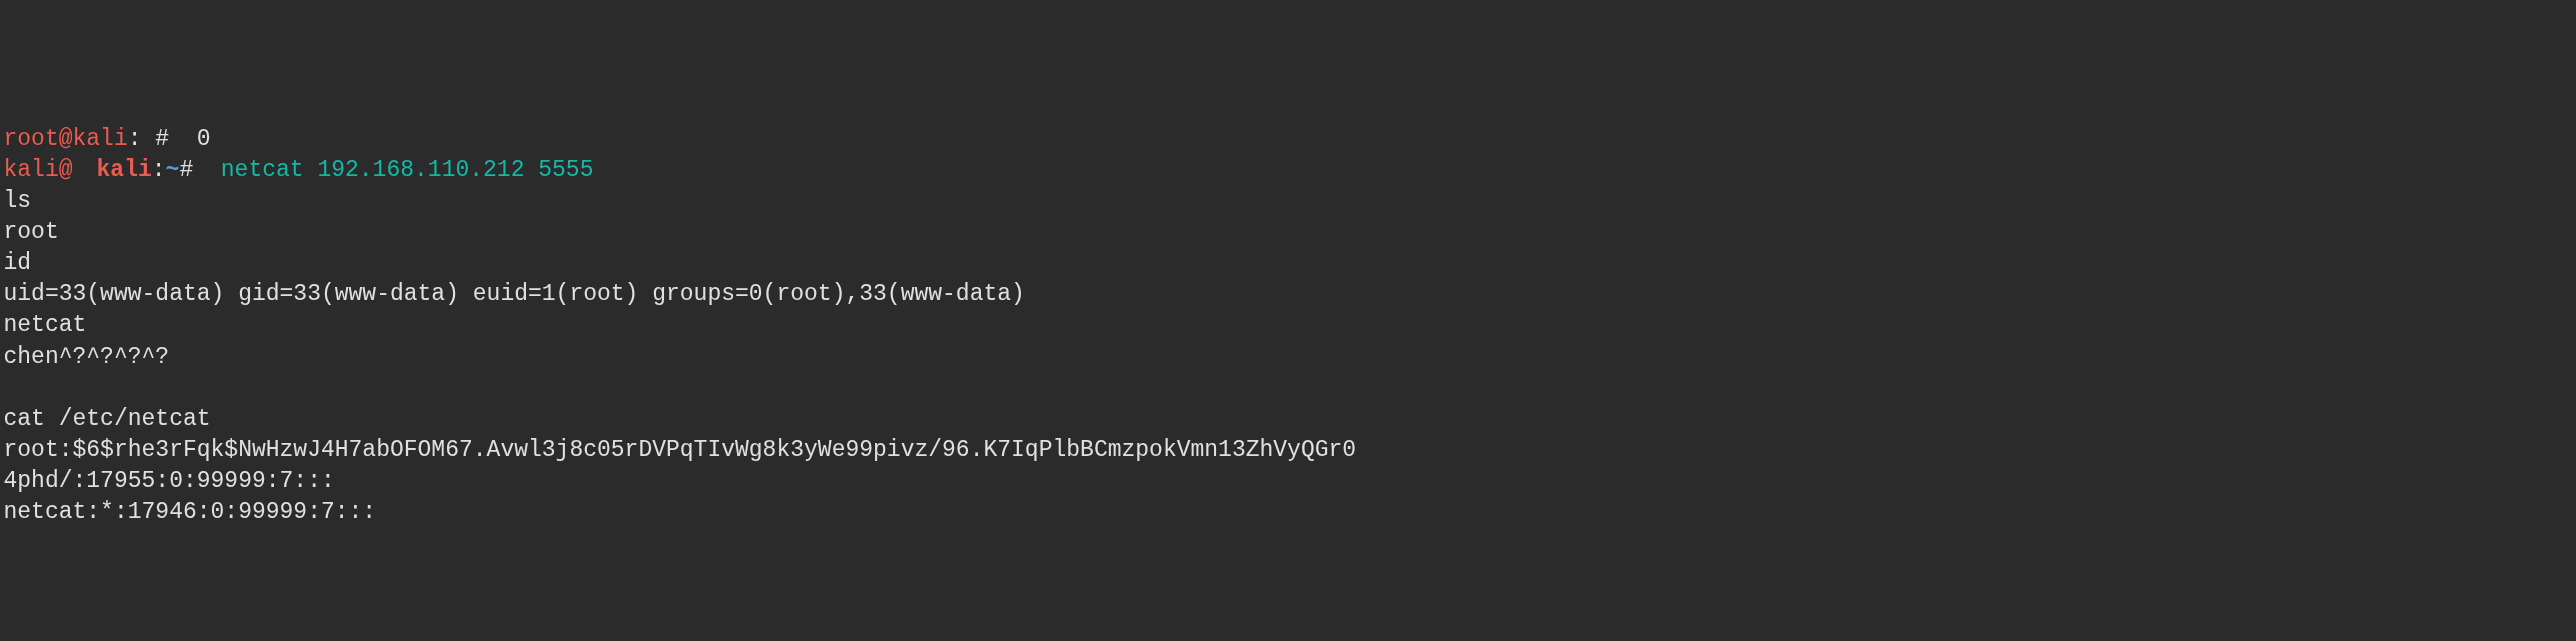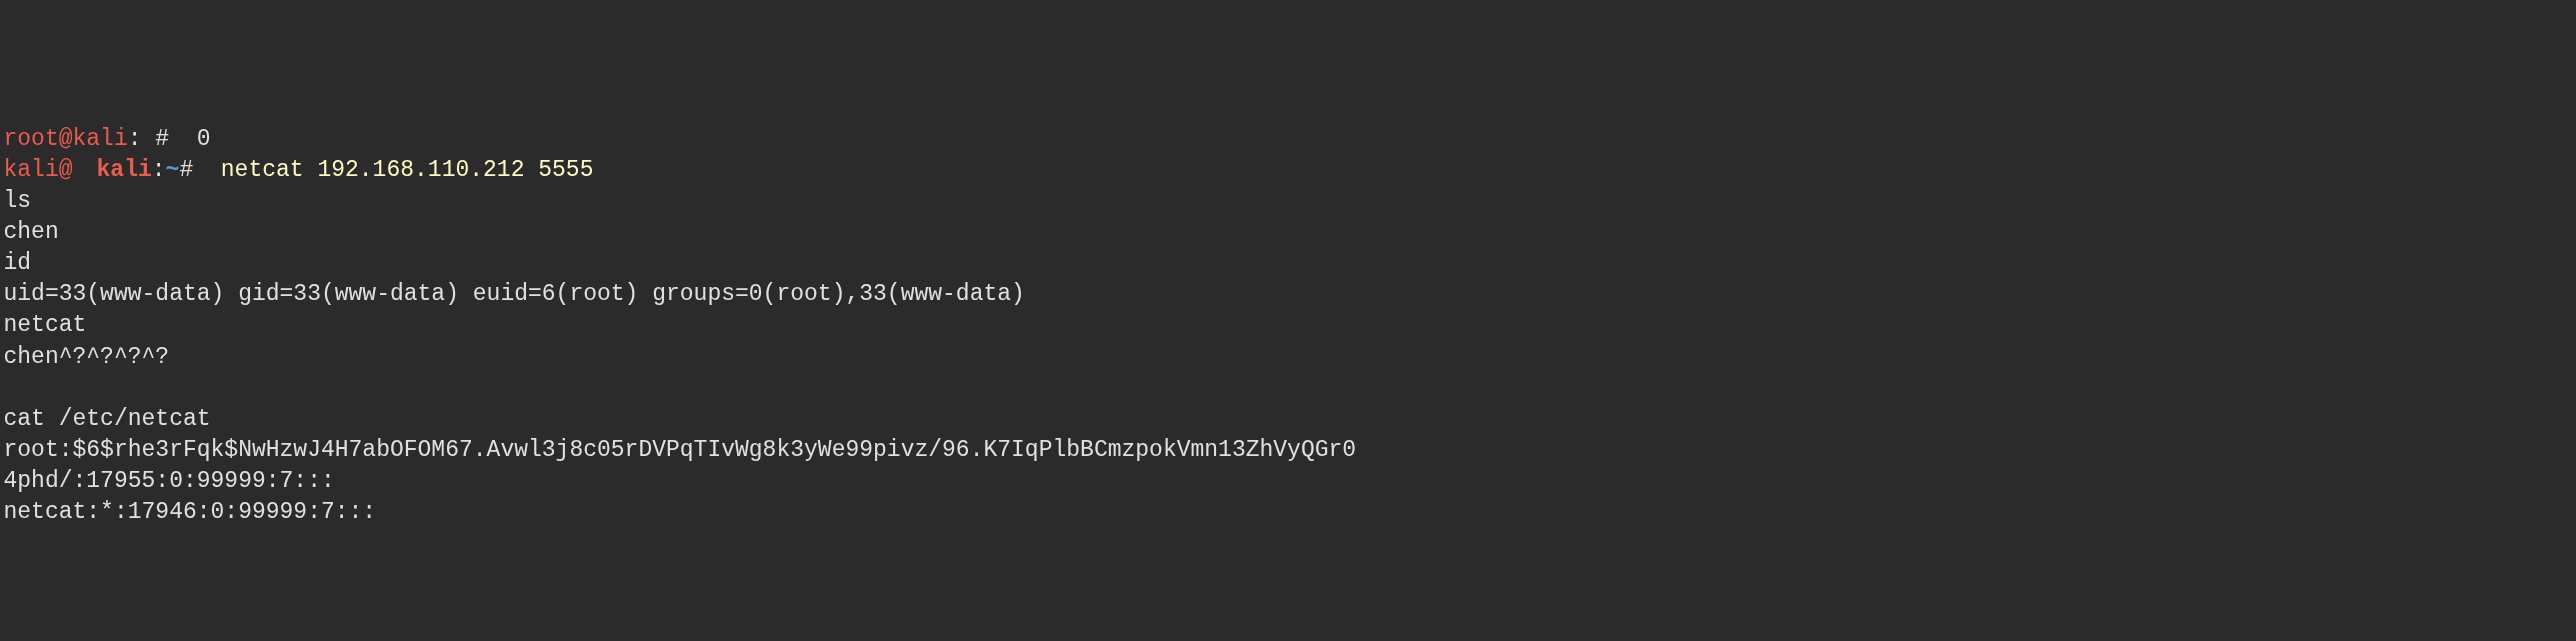--- a/index.html
+++ b/index.html
@@ -34,37 +34,37 @@
       color: #e0e0e0;
     }
     .prompt-path {
       color: #5b9bd5;
       font-weight: bold;
     }
     .prompt-hash {
       color: #e0e0e0;
     }
     .cmd {
-      color: #fef9c3;
+      color: #14b8a6;
     }
     .line {
       color: #e0e0e0;
     }
   </style>
 </head>
 <body>
 
 
 
 <div class="terminal"><span class="line"><span class="prompt-user">root@kali</span><span class="prompt-sep">:</span> <span class="prompt-hash">#</span><span>  0</span></span>
 <span class="line"><span class="prompt-user">kali</span><span class="prompt-user">@</span><span class="prompt-host">kali</span><span class="prompt-sep">:</span><span class="prompt-path">~</span><span class="prompt-hash">#</span><span class="cmd">  netcat 192.168.110.212 5555</span></span>
 <span class="line">ls</span>
-<span class="line">chen</span>
+<span class="line">root</span>
 <span class="line">id</span>
-<span class="line">uid=33(www-data) gid=33(www-data) euid=6(root) groups=0(root),33(www-data)</span>
+<span class="line">uid=33(www-data) gid=33(www-data) euid=1(root) groups=0(root),33(www-data)</span>
 <span class="line">netcat</span>
 <span class="line">chen^?^?^?^?</span>
 <span class="line"></span>
 <span class="line">cat /etc/netcat</span>
 <span class="line">root:$6$rhe3rFqk$NwHzwJ4H7abOFOM67.Avwl3j8c05rDVPqTIvWg8k3yWe99pivz/96.K7IqPlbBCmzpokVmn13ZhVyQGr0</span>
 <span class="line">4phd/:17955:0:99999:7:::</span>
 <span class="line">netcat:*:17946:0:99999:7:::</span></div>
 
 
 

